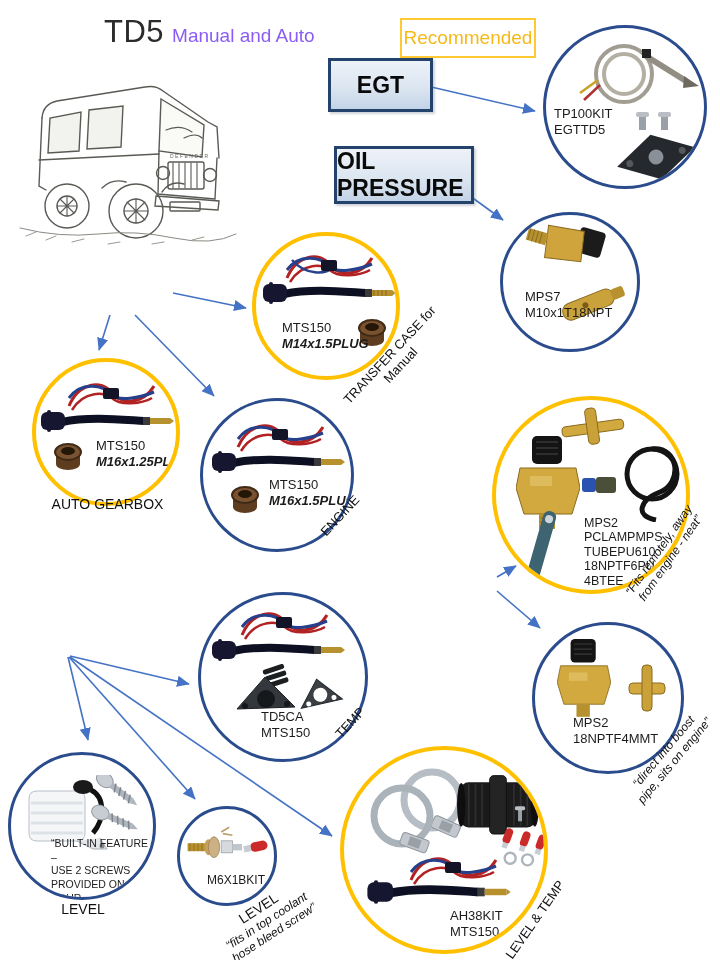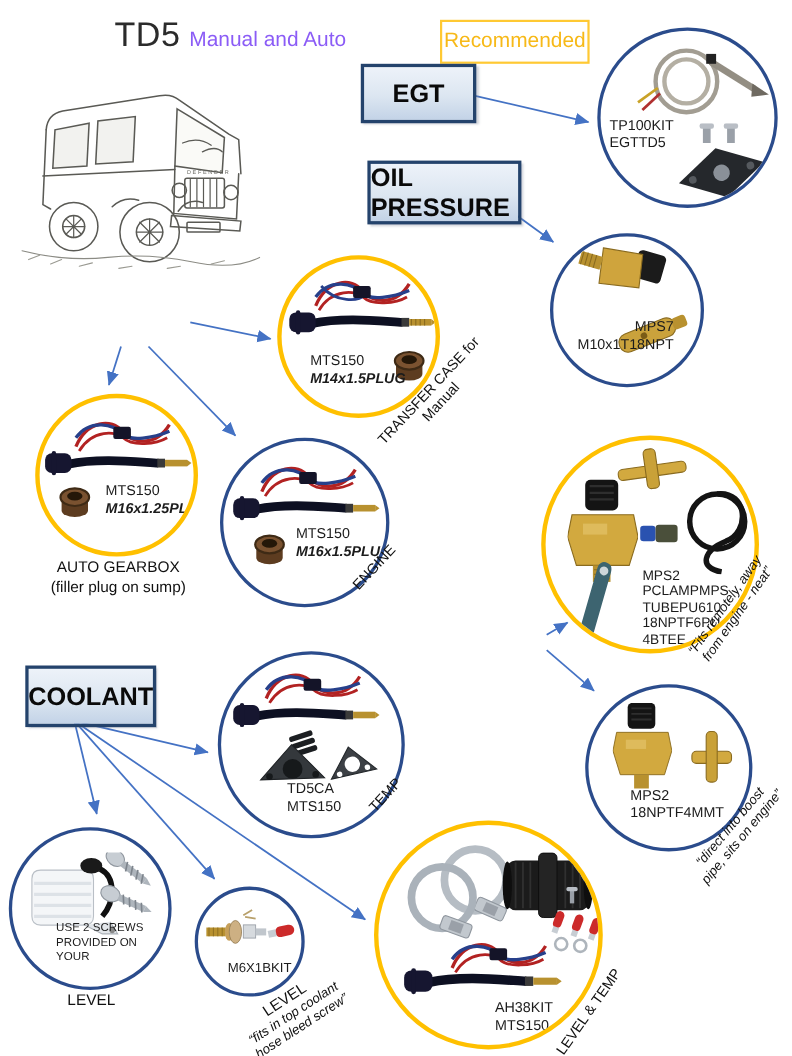--- a/index.html
+++ b/index.html
@@ -94,23 +94,20 @@
       <line x1="70" y1="657" x2="332" y2="836" marker-end="url(#ah)"></line>
     </g>
   </svg>
 
   <div class="box" style="left:328px;top:58px;width:99px;height:48px;">
     <span>EGT</span>
   </div>
   <div class="box" style="left:334px;top:146px;width:134px;height:52px;">
     <span>OIL PRESSURE</span>
   </div>
-  <div class="box" style="left:23px;top:605px;width:113px;height:50px;">
-    <span>COOLANT</span>
-  </div>
 
   <div class="circle blue" style="left:543px;top:25px;width:164px;height:164px;">
     <svg style="left:26px;top:8px;" width="130" height="78" viewBox="0 0 130 78">
       <circle cx="52" cy="38" r="28" stroke="#a29d92" stroke-width="4" fill="none"></circle>
       <circle cx="52" cy="38" r="20" stroke="#b4afa3" stroke-width="4" fill="none"></circle>
       <path d="M74 20 L114 45" stroke="#938e83" stroke-width="6"></path>
       <polygon points="112,40 127,50 111,52" fill="#6f6a61"></polygon>
       <rect x="70" y="13" width="9" height="9" fill="#222"></rect>
       <path d="M26 44 L8 57" stroke="#c9a227" stroke-width="2.5"></path>
       <path d="M28 49 L12 64" stroke="#b03030" stroke-width="2.5"></path>
@@ -126,21 +123,21 @@
         <circle cx="23" cy="45" r="3.5" fill="#55595e"></circle>
           <circle cx="77" cy="45" r="3.5" fill="#55595e"></circle>
       </g>
     </svg>
     <div class="parts" style="left:8px;top:78px;">
       <div>TP100KIT</div>
       <div>EGTTD5</div>
     </div>
   </div>
 
-  <div class="circle blue" style="left:500px;top:212px;width:140px;height:140px;text-align:right;">
+  <div class="circle blue" style="left:500px;top:212px;width:140px;height:140px;">
     <svg style="left:10px;top:4px;" width="124" height="110" viewBox="0 0 124 110">
       <g transform="rotate(16 60 30)">
         <rect x="62" y="6" width="26" height="26" rx="4" fill="#1b1b1b"></rect>
         <polygon points="30,14 66,10 71,40 35,46" fill="#cfa43d" stroke="#8a6b1f"></polygon>
         <rect x="12" y="22" width="20" height="12" fill="#b8912f"></rect>
         <path d="M14 22 v12 M18 22 v12 M22 22 v12 M26 22 v12" stroke="#8a6b1f" stroke-width="1"></path>
       </g>
       <g transform="rotate(-22 78 84)">
         <rect x="48" y="76" width="54" height="17" rx="8" fill="#caa23c" stroke="#8a6b1f"></rect>
         <rect x="100" y="79" width="13" height="11" rx="3" fill="#b8912f"></rect>
@@ -203,23 +200,22 @@
     <svg style="left:12px;top:76px;" width="40" height="36" viewBox="0 0 40 36">
       <path d="M8 16 h24 v10 a12 6 0 0 1 -24 0 z" fill="#5d3c20"></path>
       <ellipse cx="20" cy="14" rx="13" ry="8" fill="#7a5230" stroke="#3e2a15" stroke-width="2"></ellipse>
       <ellipse cx="20" cy="13" rx="7" ry="4" fill="#241708"></ellipse>
     </svg>
     <div class="parts" style="left:60px;top:76px;">
       <div>MTS150</div>
       <div class="bi">M16x1.25PLUG</div>
     </div>
   </div>
-  <div class="caption" style="left:25px;top:506px;width:165px;">
+  <div class="caption" style="left:25px;top:495px;width:165px;">
     <div>AUTO  GEARBOX</div>
-    <div>(filler plug on sump)</div>
   </div>
 
   <div class="circle blue" style="left:200px;top:398px;width:154px;height:154px;">
     <svg style="left:30px;top:16px;" width="95" height="40" viewBox="0 0 95 40">
       <path d="M5 30 C15 6 38 4 47 16 C56 28 78 30 90 10" stroke="#b22222" stroke-width="3" fill="none"></path>
       <path d="M5 22 C18 4 40 10 47 18 C54 26 76 22 90 16" stroke="#27408b" stroke-width="3" fill="none"></path>
       <path d="M8 34 C20 14 42 16 48 22 C56 30 78 28 88 22" stroke="#b22222" stroke-width="2.5" fill="none"></path>
       <rect x="39" y="12" width="16" height="11" rx="2" fill="#141428"></rect>
     </svg>
     <svg style="left:8px;top:48px;" width="135" height="26" viewBox="0 0 135 26">
@@ -367,20 +363,21 @@
         <polygon points="46,13 53,16 46,19" fill="#aeb5bc"></polygon>
       </g>
       <g transform="rotate(24 26 44)">
         <ellipse cx="10" cy="44" rx="9" ry="7" fill="#c7cdd3" stroke="#8f969e"></ellipse>
         <path d="M18 44 h26" stroke="#aeb5bc" stroke-width="6"></path>
         <path d="M21 40 l4 8 M27 40 l4 8 M33 40 l4 8 M39 40 l4 8" stroke="#7d848c" stroke-width="1.5"></path>
         <polygon points="44,41 51,44 44,47" fill="#aeb5bc"></polygon>
       </g>
     </svg>
     <div class="quote" style="left:40px;top:82px;">
+      <div>“BUILT-IN FEATURE –</div>
       <div>USE 2 SCREWS</div>
       <div>PROVIDED ON YOUR</div>
 
     </div>
   </div>
   <div class="caption" style="left:28px;top:900px;width:110px;">
     <span>LEVEL</span>
   </div>
 
   <div class="circle blue" style="left:177px;top:806px;width:100px;height:100px;">

